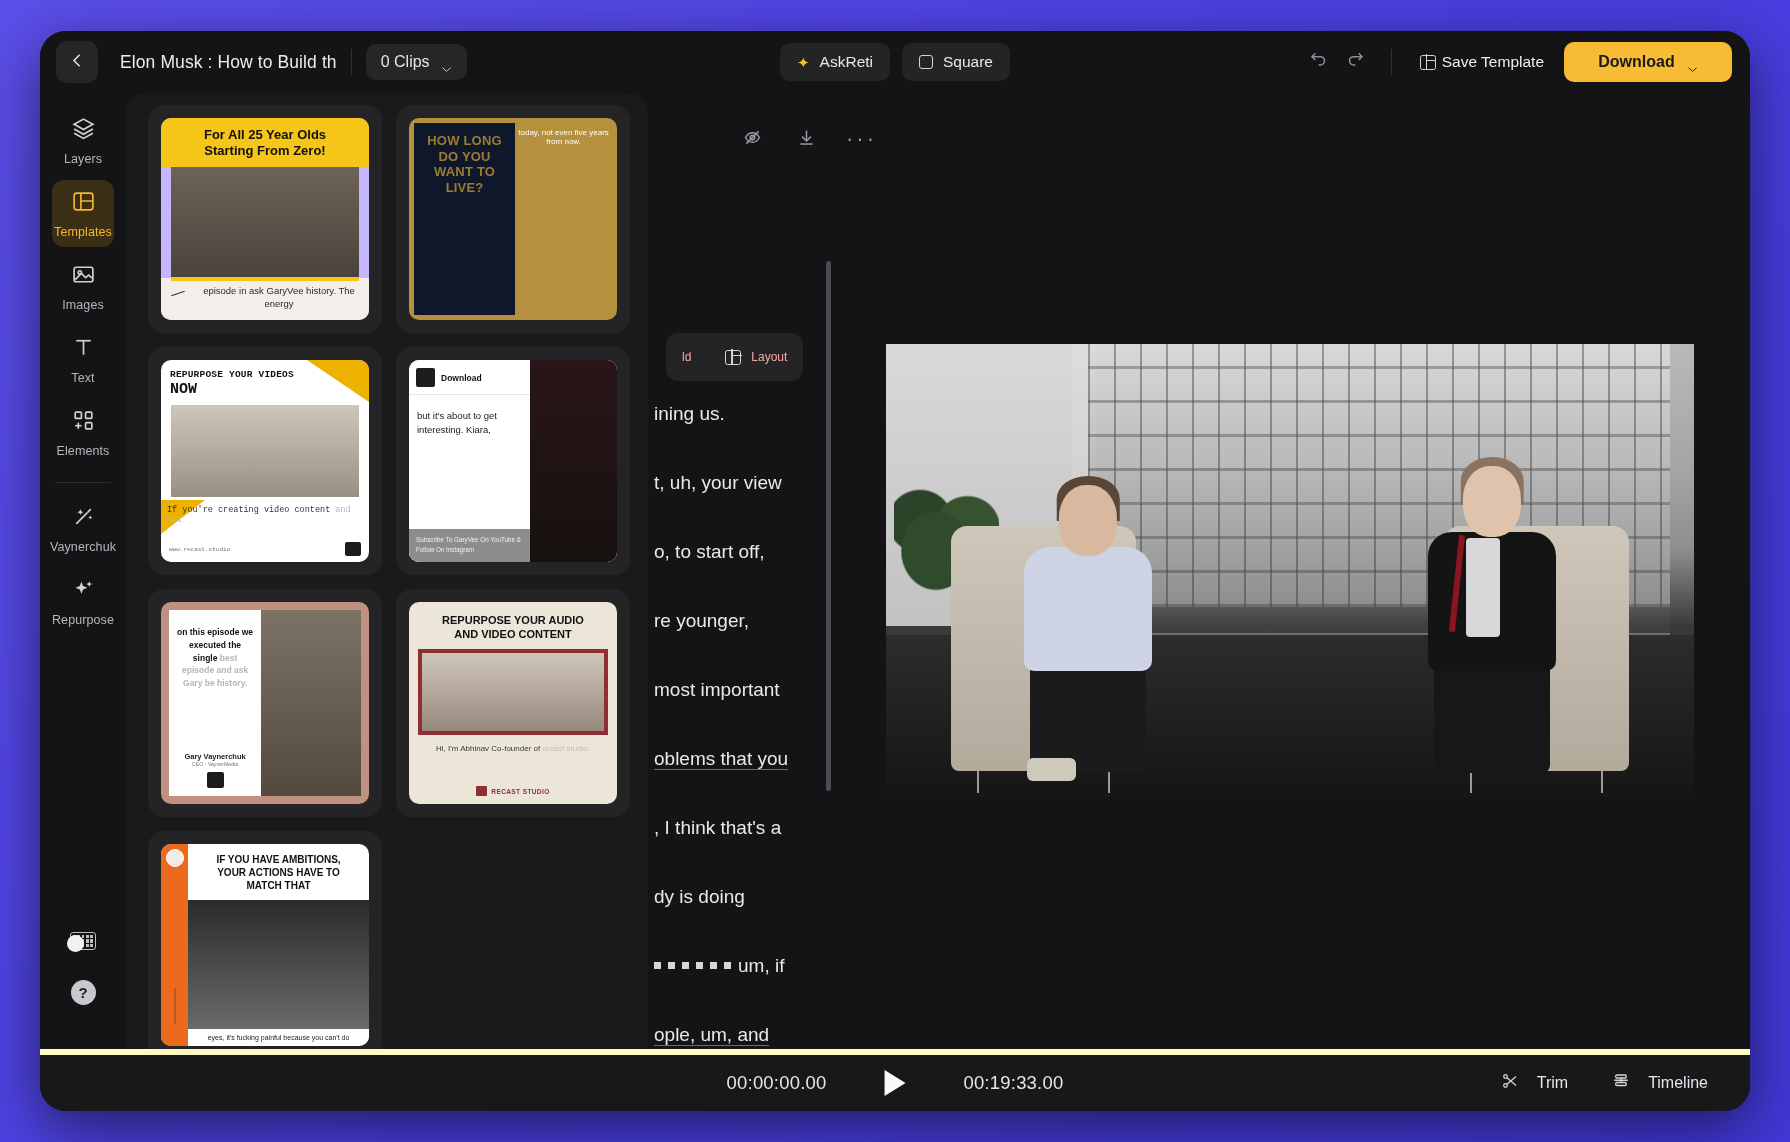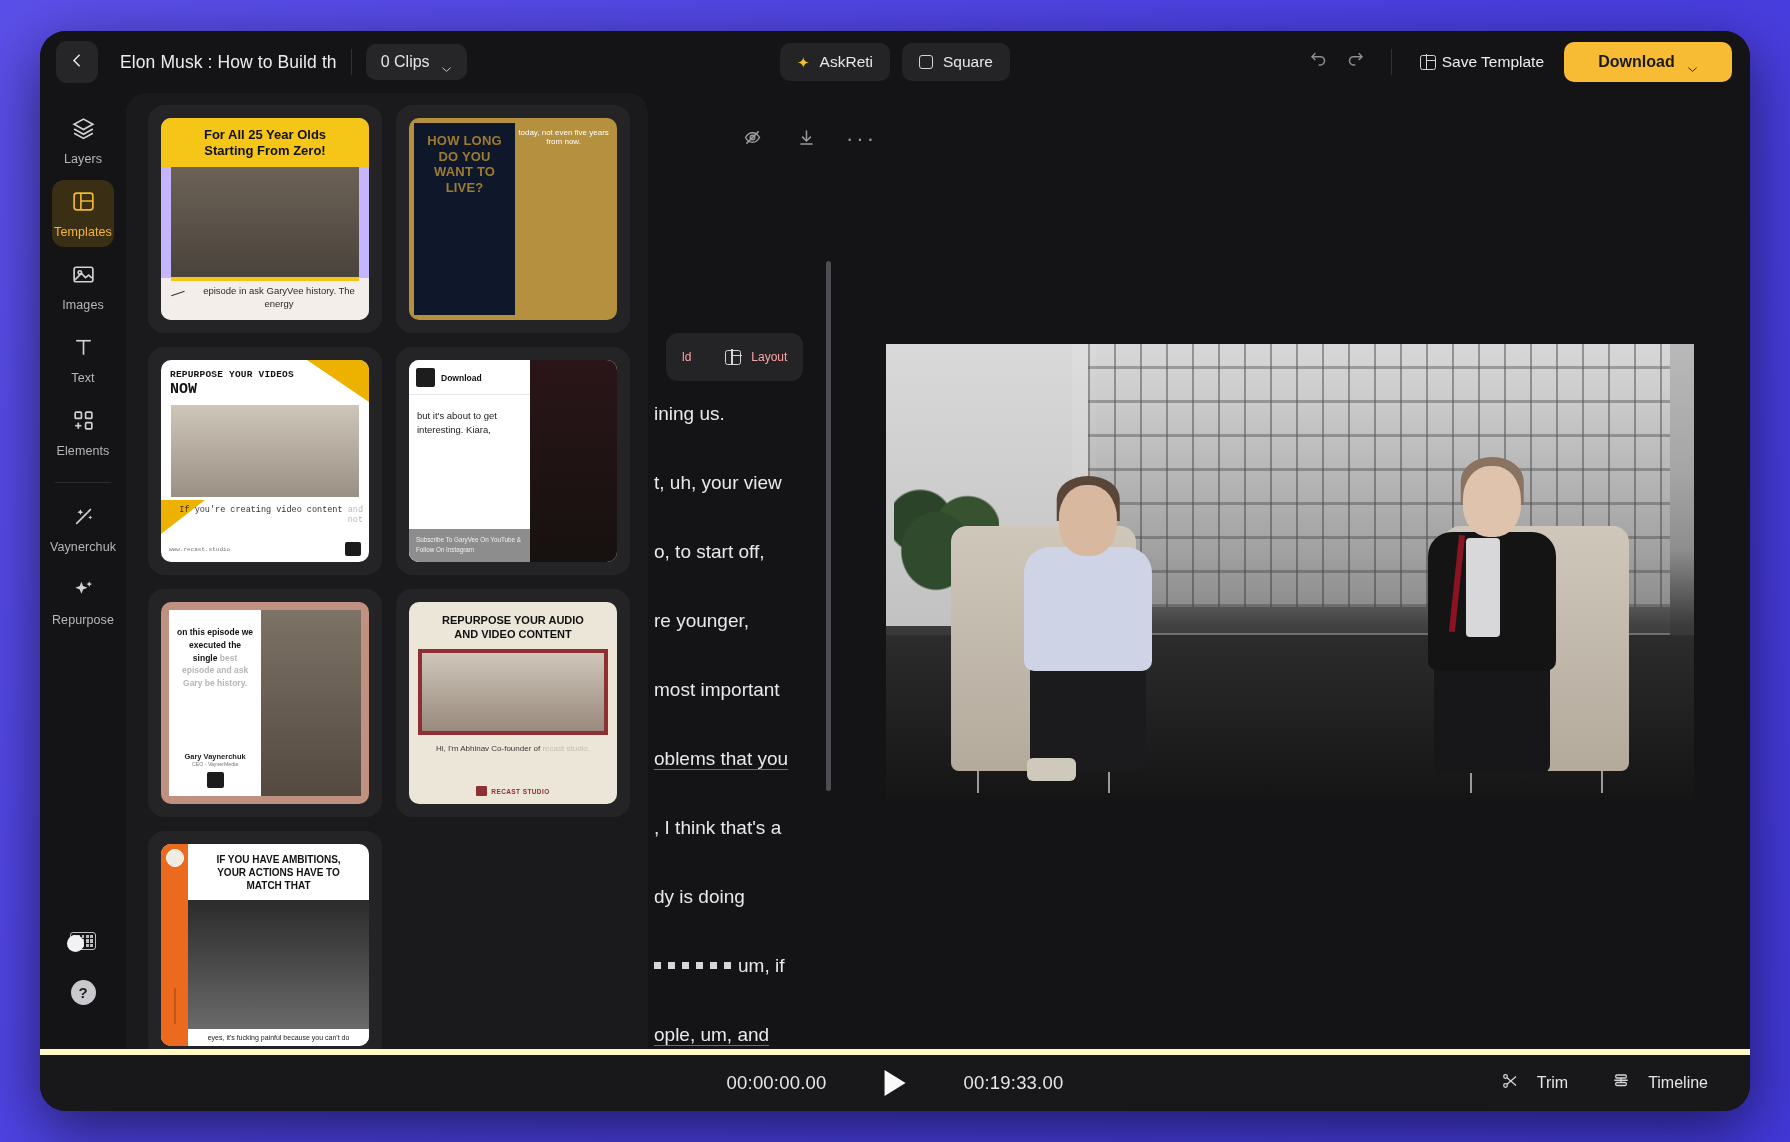--- a/index.html
+++ b/index.html
@@ -167,21 +167,21 @@
   .t2 .cap{ background:#b5903f; color:#fff; font-size:8px; text-align:center; padding:5px 3px;}
 
   
   .t3 { background:#fff; position:relative; overflow:hidden; display:flex; flex-direction:column;font-family:Liberation Mono, monospace;}
   .t3 .c1{position:absolute; right:0; top:0; border-style:solid; border-width:0 62px 42px 0; border-color:transparent #edb200 transparent transparent;}
   .t3 .c2{position:absolute; left:0; bottom:28px; border-style:solid; border-width:34px 44px 0 0; border-color:#edb200 transparent transparent transparent;}
   .t3 .ttl{position:relative; padding:9px 9px 4px; }
   .t3 .ttl .l1{font-size:9.5px; font-weight:700; color:#111; letter-spacing:.2px;}
   .t3 .ttl .l2{font-size:15px; font-weight:800; color:#111; line-height:1; margin-top:2px;}
   .t3 .vid{position:relative; margin:4px 10px 0; height:92px; background:linear-gradient(#cfc6ba,#9a8f83);}
-  .t3 .cap{position:relative; text-align:right; font-size:8.5px; color:#333; padding:8px 6px 2px;}
+  .t3 .cap{position:relative; text-align:left; font-size:8.5px; color:#333; padding:8px 6px 2px;}
   .t3 .cap b{font-weight:400;color:#333}
   .t3 .cap i{font-style:normal;color:#b9b9b9}
   .t3 .ftr{position:relative; margin-top:auto; display:flex; align-items:center; justify-content:space-between; padding:4px 8px 6px;}
   .t3 .ftr span{font-size:6px; color:#777;}
   .t3 .ftr .bx{width:16px;height:14px;background:#1c1c1c;border-radius:2px;}
 
   
   .t4 { background:#fff; display:flex; }
   .t4 .left{ flex:0 0 58%; display:flex; flex-direction:column; background:#fff;}
   .t4 .chrow{ display:flex; align-items:center; gap:6px; padding:8px 7px 7px; border-bottom:1px solid #e6e6e6;}

